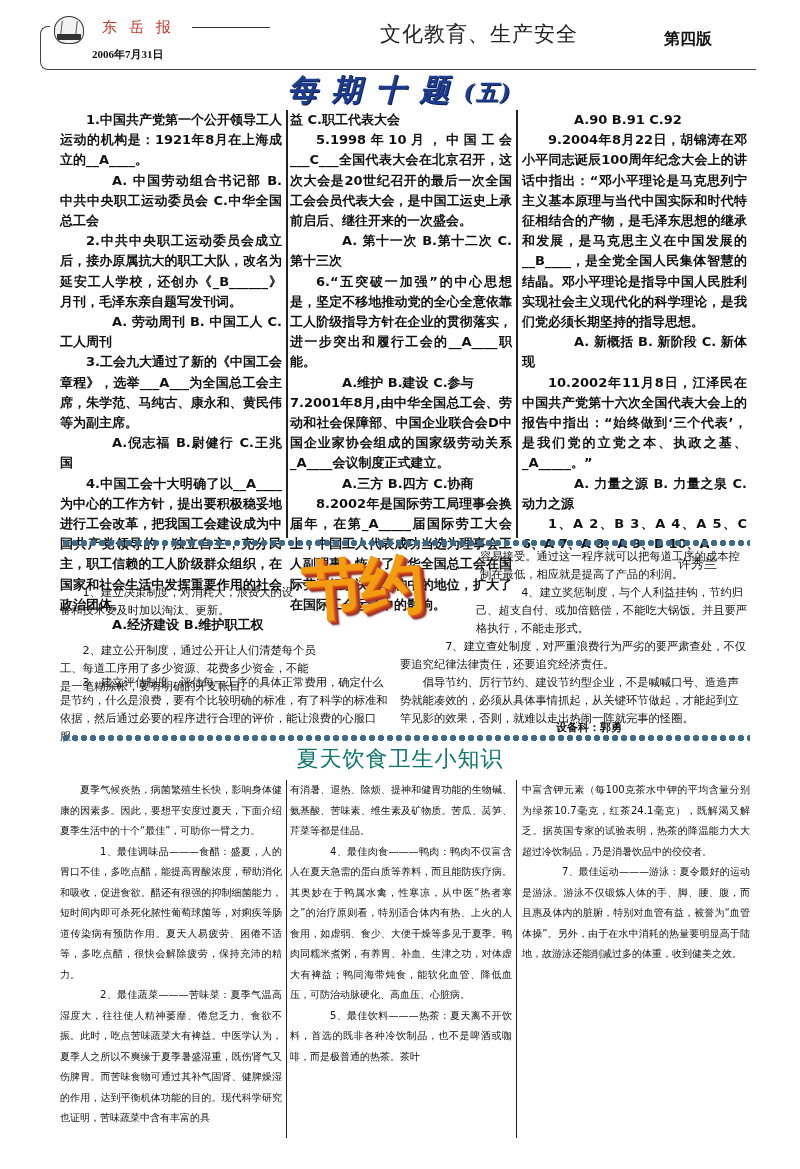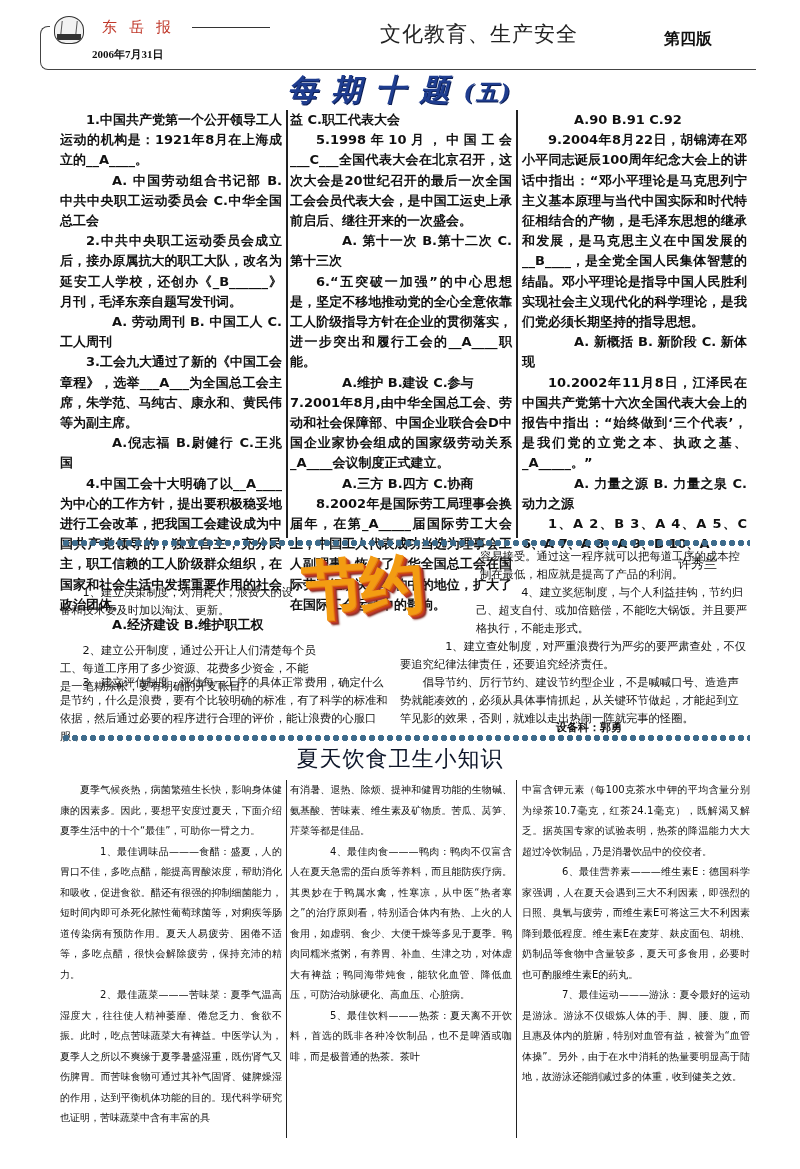--- a/index.html
+++ b/index.html
@@ -42,21 +42,21 @@
     background-size: 9px 8px; background-repeat: repeat-x; }
 
   
   .savings { position: absolute; left: 60px; top: 548px; width: 690px; height: 180px; font-family: "DejaVu Sans", sans-serif; font-size: 11.3px; line-height: 18px; color: #111; }
   .savings .p { position: absolute; }
   .jieyue { position: absolute; left: 242px; top: 30px; font-size: 64px; font-weight: bold; color: #f39c12; letter-spacing: -6px; font-family: "DejaVu Sans", sans-serif;
     text-shadow: 1px 1px 0 #e67e22, 2px 2px 0 #d35400, 3px 3px 0 #c0392b, 4px 4px 0 #a93226, 5px 5px 2px #7b241c; transform: rotate(-4deg); }
   .s-author { position: absolute; left: 556px; top: 720px; font-size: 11px; font-weight: bold; font-family: "DejaVu Sans", sans-serif; }
 
   
-  .health-title { position: absolute; left: 0; width: 800px; top: 744px; text-align: center; font-size: 22px; font-family: "DejaVu Sans", sans-serif; color: #0f172a; letter-spacing: 1px; }
+  .health-title { position: absolute; left: 0; width: 800px; top: 744px; text-align: center; font-size: 22px; font-family: "DejaVu Sans", sans-serif; color: #0f766e; letter-spacing: 1px; }
   .hcol { position: absolute; top: 780px; font-family: "DejaVu Sans", sans-serif; font-size: 10px; line-height: 20.5px; text-align: justify; color: #111; }
   .hcol p { text-indent: 2em; }
   .hcol p.deep { text-indent: 4em; }
   .hcol1 { left: 60px; width: 222px; }
   .hcol2 { left: 290px; width: 222px; }
   .hcol3 { left: 522px; width: 228px; }
   .hrule1 { position: absolute; left: 286px; top: 780px; height: 358px; border-left: 1.5px solid #222; }
   .hrule2 { position: absolute; left: 516px; top: 780px; height: 358px; border-left: 1.5px solid #222; }
 </style>
 </head>
@@ -113,21 +113,21 @@
 
 <div class="dots" style="top:539px"></div>
 
 <div class="savings">
   <div class="p" style="left:0; top:36px; width:240px; text-indent:2em;">1、建立决策制度，对消耗大，浪费大的设备和技术要及时加以淘汰、更新。</div>
   <div class="p" style="left:0; top:72px; width:258px; text-indent:2em;margin-top:22px;">2、建立公开制度，通过公开让人们清楚每个员工、每道工序用了多少资源、花费多少资金，不能是一笔糊涂帐，要有明确的开支帐目。</div>
   <div class="p" style="left:0; top:126px; width:330px; text-indent:2em;">3、建立评估制度，评估每一工序的具体正常费用，确定什么是节约，什么是浪费，要有个比较明确的标准，有了科学的标准和依据，然后通过必要的程序进行合理的评价，能让浪费的心服口服，</div>
   <div class="jieyue">节约</div>
   <div class="p" style="left:420px; top:0; width:270px;">容易接受。通过这一程序就可以把每道工序的成本控制在最低，相应就是提高了产品的利润。</div>
   <div class="p" style="left:416px; top:36px; width:274px; text-indent:4em;">4、建立奖惩制度，与个人利益挂钩，节约归己、超支自付、或加倍赔偿，不能吃大锅饭。并且要严格执行，不能走形式。</div>
-  <div class="p" style="left:340px; top:90px; width:350px; text-indent:4em;">1、建立查处制度，对严重浪费行为严劣的要严肃查处，不仅要追究纪律法律责任，还要追究经济责任。</div>
+  <div class="p" style="left:340px; top:90px; width:350px; text-indent:4em;">7、建立查处制度，对严重浪费行为严劣的要严肃查处，不仅要追究纪律法律责任，还要追究经济责任。</div>
   <div class="p" style="left:340px; top:126px; width:350px; text-indent:2em;">倡导节约、厉行节约、建设节约型企业，不是喊喊口号、造造声势就能凑效的，必须从具体事情抓起，从关键环节做起，才能起到立竿见影的效果，否则，就难以走出热闹一阵就完事的怪圈。</div>
 </div>
 <div class="s-author">设备科：郭勇</div>
 
 <div class="dots" style="top:734px"></div>
 
 <div class="health-title">夏天饮食卫生小知识</div>
 
 <div class="hcol hcol1">
   <p>夏季气候炎热，病菌繁殖生长快，影响身体健康的因素多。因此，要想平安度过夏天，下面介绍夏季生活中的十个“最佳”，可助你一臂之力。</p>
@@ -136,15 +136,14 @@
 </div>
 <div class="hrule1"></div>
 <div class="hcol hcol2">
   <p style="text-indent:0">有消暑、退热、除烦、提神和健胃功能的生物碱、氨基酸、苦味素、维生素及矿物质。苦瓜、莴笋、芹菜等都是佳品。</p>
   <p class="deep">4、最佳肉食———鸭肉：鸭肉不仅富含人在夏天急需的蛋白质等养料，而且能防疾疗病。其奥妙在于鸭属水禽，性寒凉，从中医“热者寒之”的治疗原则看，特别适合体内有热、上火的人食用，如虚弱、食少、大便干燥等多见于夏季。鸭肉同糯米煮粥，有养胃、补血、生津之功，对体虚大有裨益；鸭同海带炖食，能软化血管、降低血压，可防治动脉硬化、高血压、心脏病。</p>
   <p class="deep">5、最佳饮料———热茶：夏天离不开饮料，首选的既非各种冷饮制品，也不是啤酒或咖啡，而是极普通的热茶。茶叶</p>
 </div>
 <div class="hrule2"></div>
 <div class="hcol hcol3">
   <p style="text-indent:0">中富含钾元素（每100克茶水中钾的平均含量分别为绿茶10.7毫克，红茶24.1毫克），既解渴又解乏。据英国专家的试验表明，热茶的降温能力大大超过冷饮制品，乃是消暑饮品中的佼佼者。</p>
-  <p class="deep">6、最佳营养素———维生素E：德国科学家强调，人在夏天会遇到三大不利因素，即强烈的日照、臭氧与疲劳，而维生素E可将这三大不利因素降到最低程度。维生素E在麦芽、麸皮面包、胡桃、奶制品等食物中含量较多，夏天可多食用，必要时也可酌服维生素E的药丸。</p>
   <p class="deep">7、最佳运动———游泳：夏令最好的运动是游泳。游泳不仅锻炼人体的手、脚、腰、腹，而且惠及体内的脏腑，特别对血管有益，被誉为“血管体操”。另外，由于在水中消耗的热量要明显高于陆地，故游泳还能削减过多的体重，收到健美之效。</p>
 </div>
 
 </body></html>

